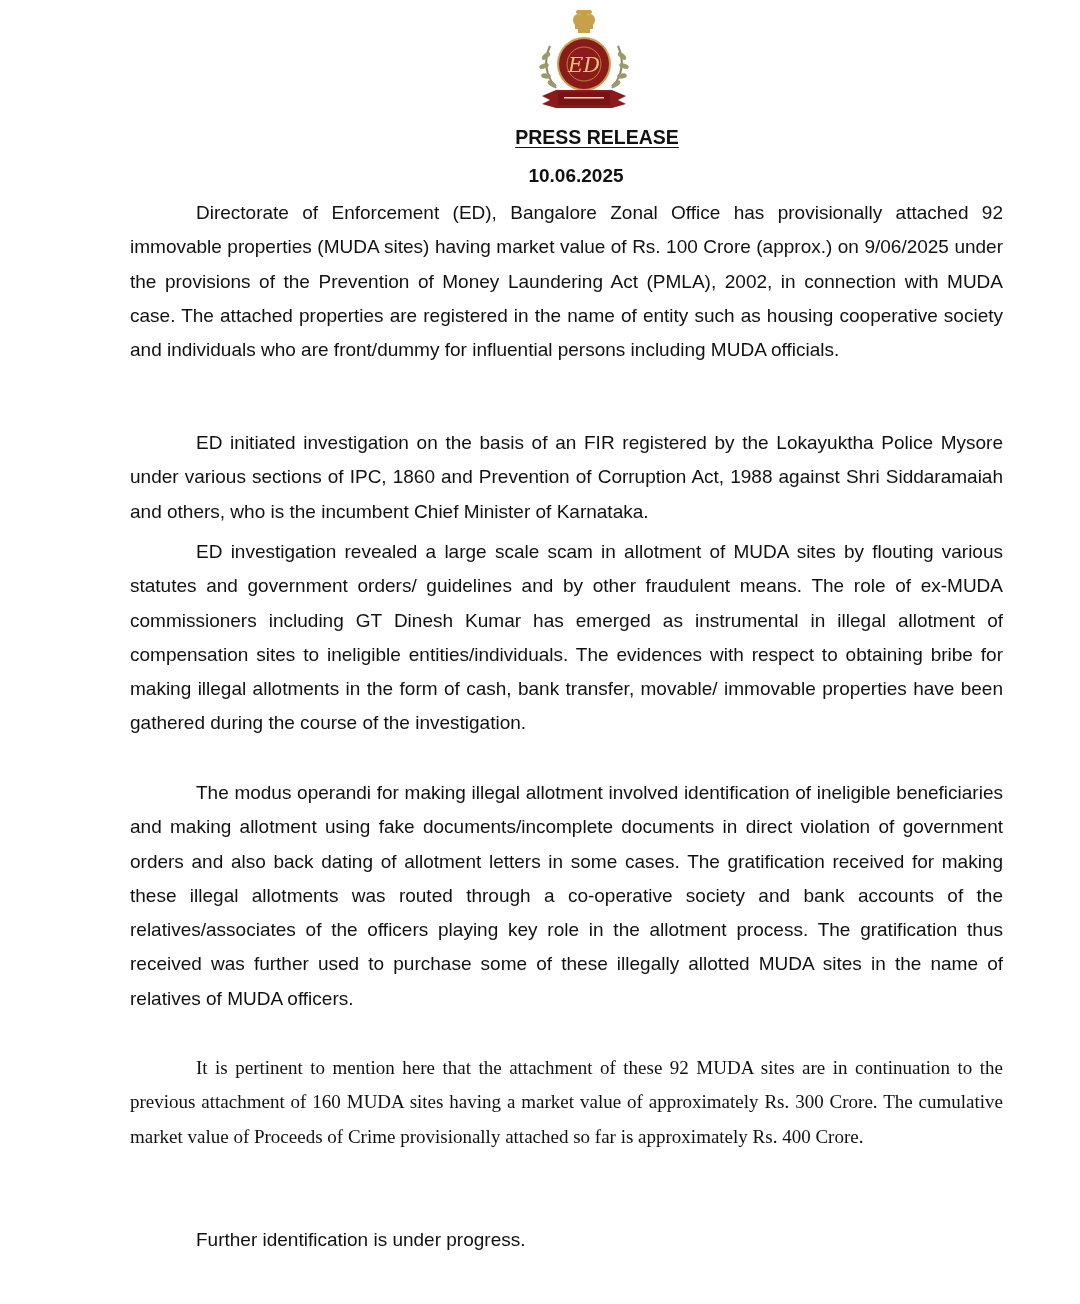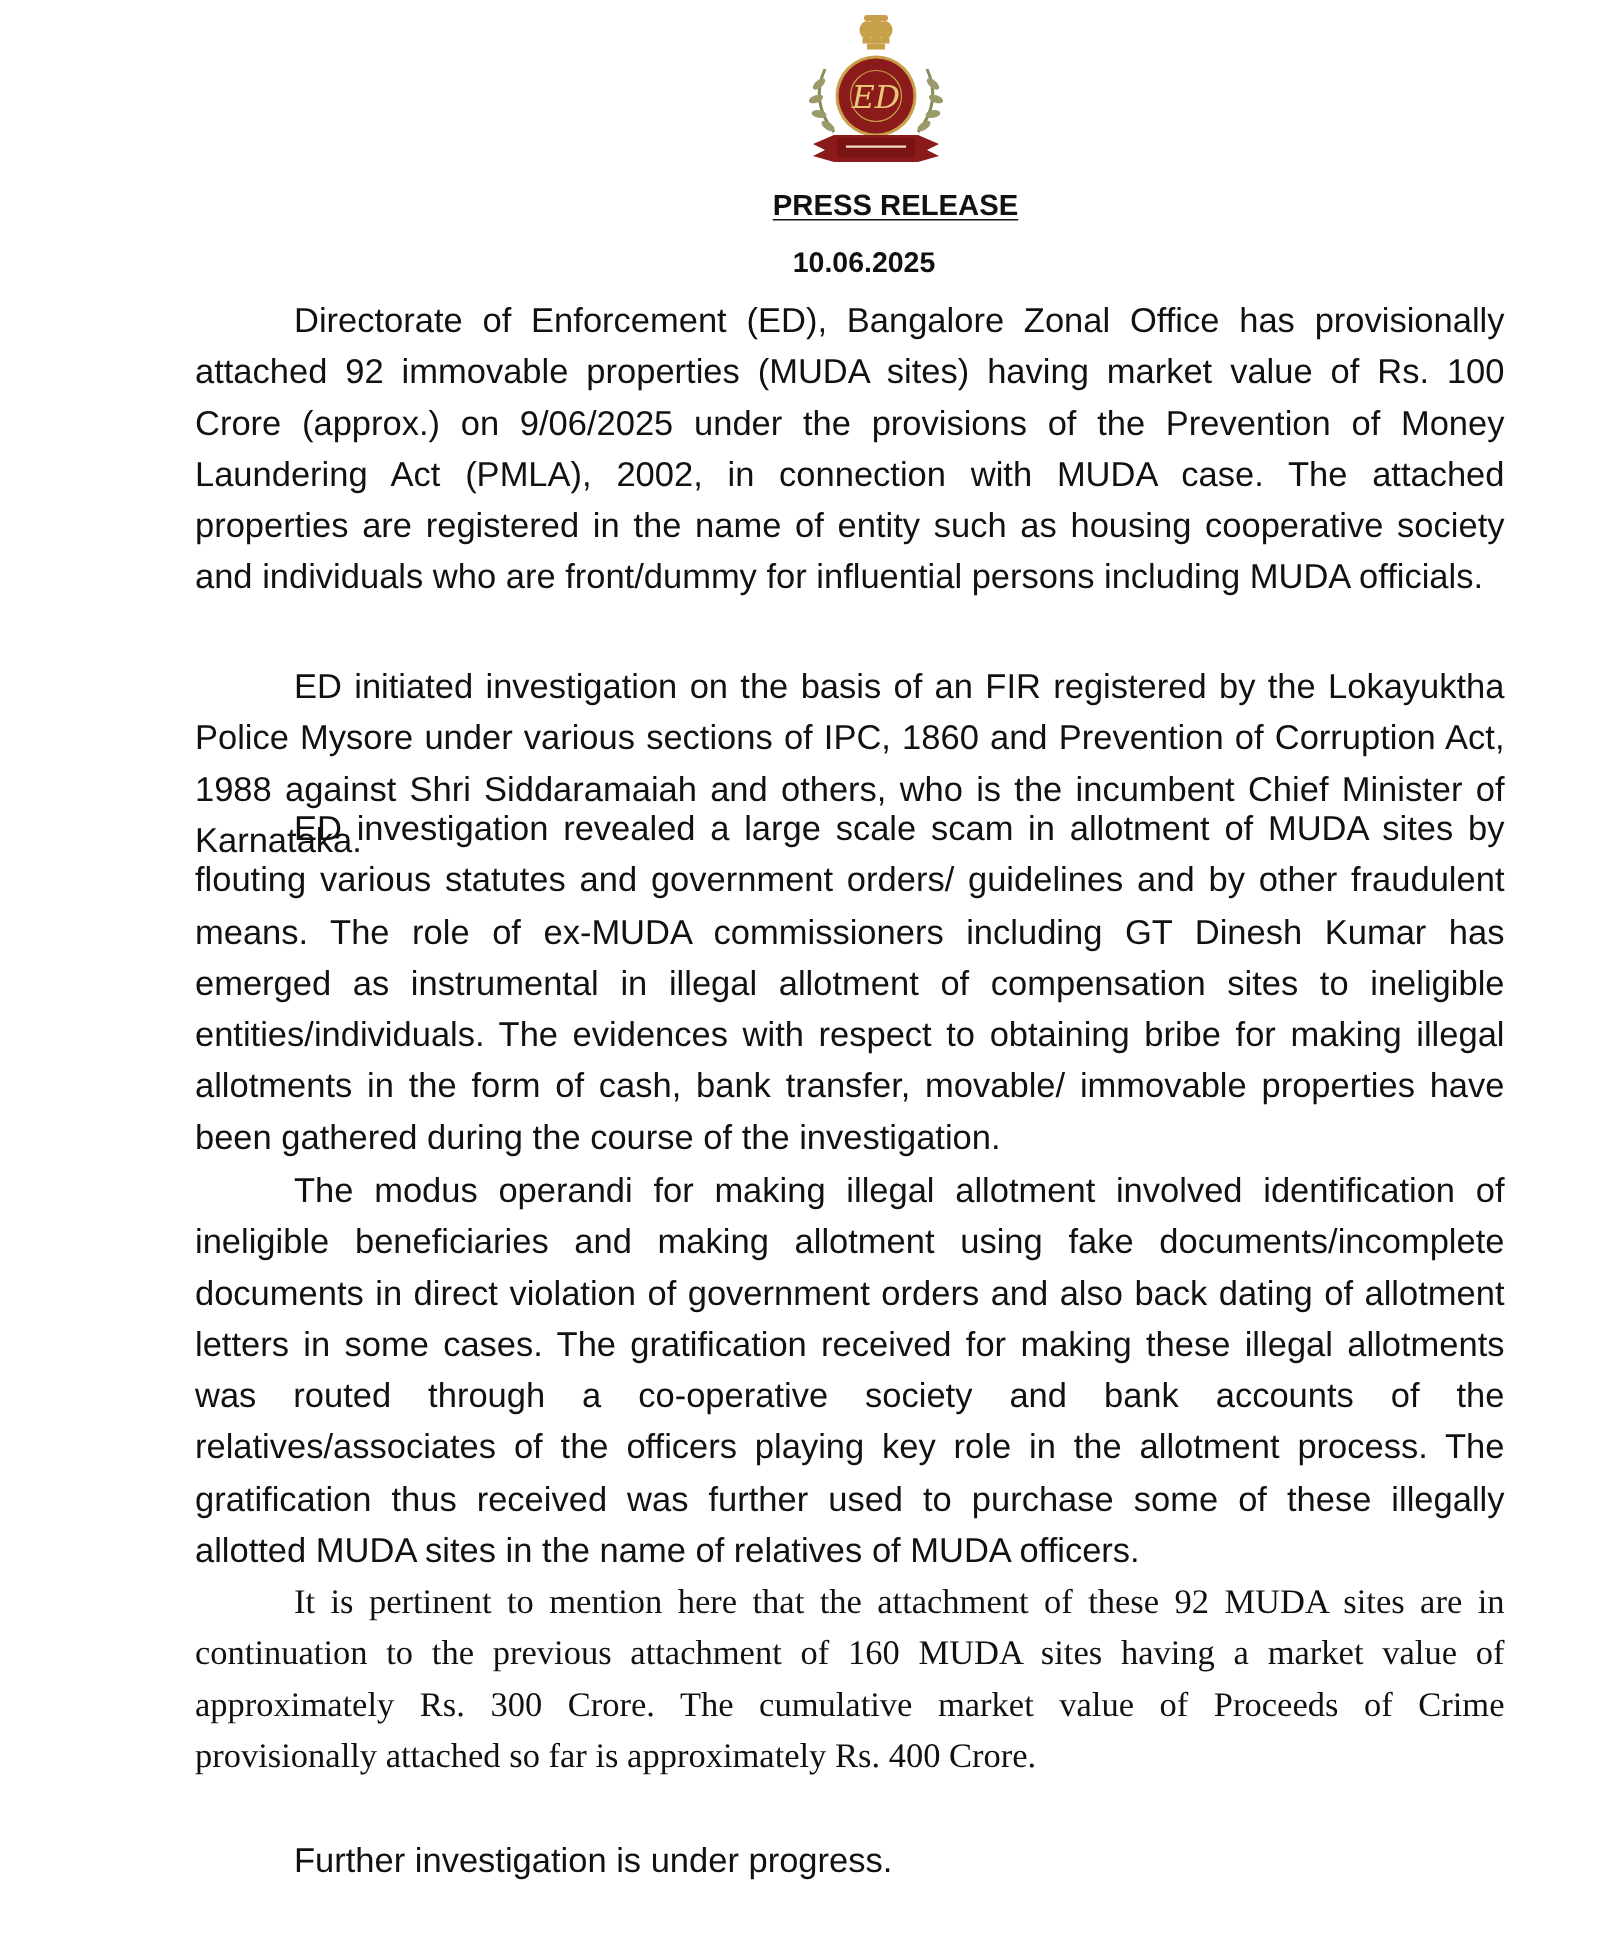--- a/index.html
+++ b/index.html
@@ -11,21 +11,21 @@
   .title {
     position: absolute; top: 126px; left: 0; width: 1194px; text-align: center;
     font-weight: bold; font-size: 19.5px; text-decoration: underline; text-underline-offset: 3px;
   }
   .date {
     position: absolute; top: 165px; left: 0; width: 1152px; text-align: center;
     font-weight: bold; font-size: 19px;
   }
   .para {
     position: absolute; left: 130px; width: 873px;
-    font-size: 23px; line-height: 34.3px; text-align: justify;
+    font-size: 19px; line-height: 34.3px; text-align: justify;
     text-indent: 66px; margin: 0;
   }
 </style>
 </head>
 <body>
 
 <div class="logo">
   <svg width="112" height="108" viewBox="0 0 112 108">
 
     <g fill="#c8a04a">
@@ -62,17 +62,17 @@
     <g fill="#f0e0c0">
       <rect x="36" y="91" width="40" height="1.5"></rect>
     </g>
   </svg>
 </div>
 
 <div class="title">PRESS RELEASE</div>
 <div class="date">10.06.2025</div>
 
 <p class="para" style="top:196px;">Directorate of Enforcement (ED), Bangalore Zonal Office has provisionally attached 92 immovable properties (MUDA sites) having market value of Rs. 100 Crore (approx.) on 9/06/2025 under the provisions of the Prevention of Money Laundering Act (PMLA), 2002, in connection with MUDA case. The attached properties are registered in the name of entity such as housing cooperative society and individuals who are front/dummy for influential persons including MUDA officials.</p>
-<p class="para" style="top:440px;">ED initiated investigation on the basis of an FIR registered by the Lokayuktha Police Mysore under various sections of IPC, 1860 and Prevention of Corruption Act, 1988 against Shri Siddaramaiah and others, who is the incumbent Chief Minister of Karnataka.</p>
+<p class="para" style="top:426px;">ED initiated investigation on the basis of an FIR registered by the Lokayuktha Police Mysore under various sections of IPC, 1860 and Prevention of Corruption Act, 1988 against Shri Siddaramaiah and others, who is the incumbent Chief Minister of Karnataka.</p>
 <p class="para" style="top:535px;">ED investigation revealed a large scale scam in allotment of MUDA sites by flouting various statutes and government orders/ guidelines and by other fraudulent means. The role of ex-MUDA commissioners including GT Dinesh Kumar has emerged as instrumental in illegal allotment of compensation sites to ineligible entities/individuals. The evidences with respect to obtaining bribe for making illegal allotments in the form of cash, bank transfer, movable/ immovable properties have been gathered during the course of the investigation.</p>
 <p class="para" style="top:776px;">The modus operandi for making illegal allotment involved identification of ineligible beneficiaries and making allotment using fake documents/incomplete documents in direct violation of government orders and also back dating of allotment letters in some cases. The gratification received for making these illegal allotments was routed through a co-operative society and bank accounts of the relatives/associates of the officers playing key role in the allotment process. The gratification thus received was further used to purchase some of these illegally allotted MUDA sites in the name of relatives of MUDA officers.</p>
 <p class="para" style="top:1051px;font-family:Liberation Serif, serif;">It is pertinent to mention here that the attachment of these 92 MUDA sites are in continuation to the previous attachment of 160 MUDA sites having a market value of approximately Rs. 300 Crore. The cumulative market value of Proceeds of Crime provisionally attached so far is approximately Rs. 400 Crore.</p>
-<p class="para" style="top:1223px;">Further investigation is under progress.</p>
+<p class="para" style="top:1223px;">Further identification is under progress.</p>
 
 </body></html>

